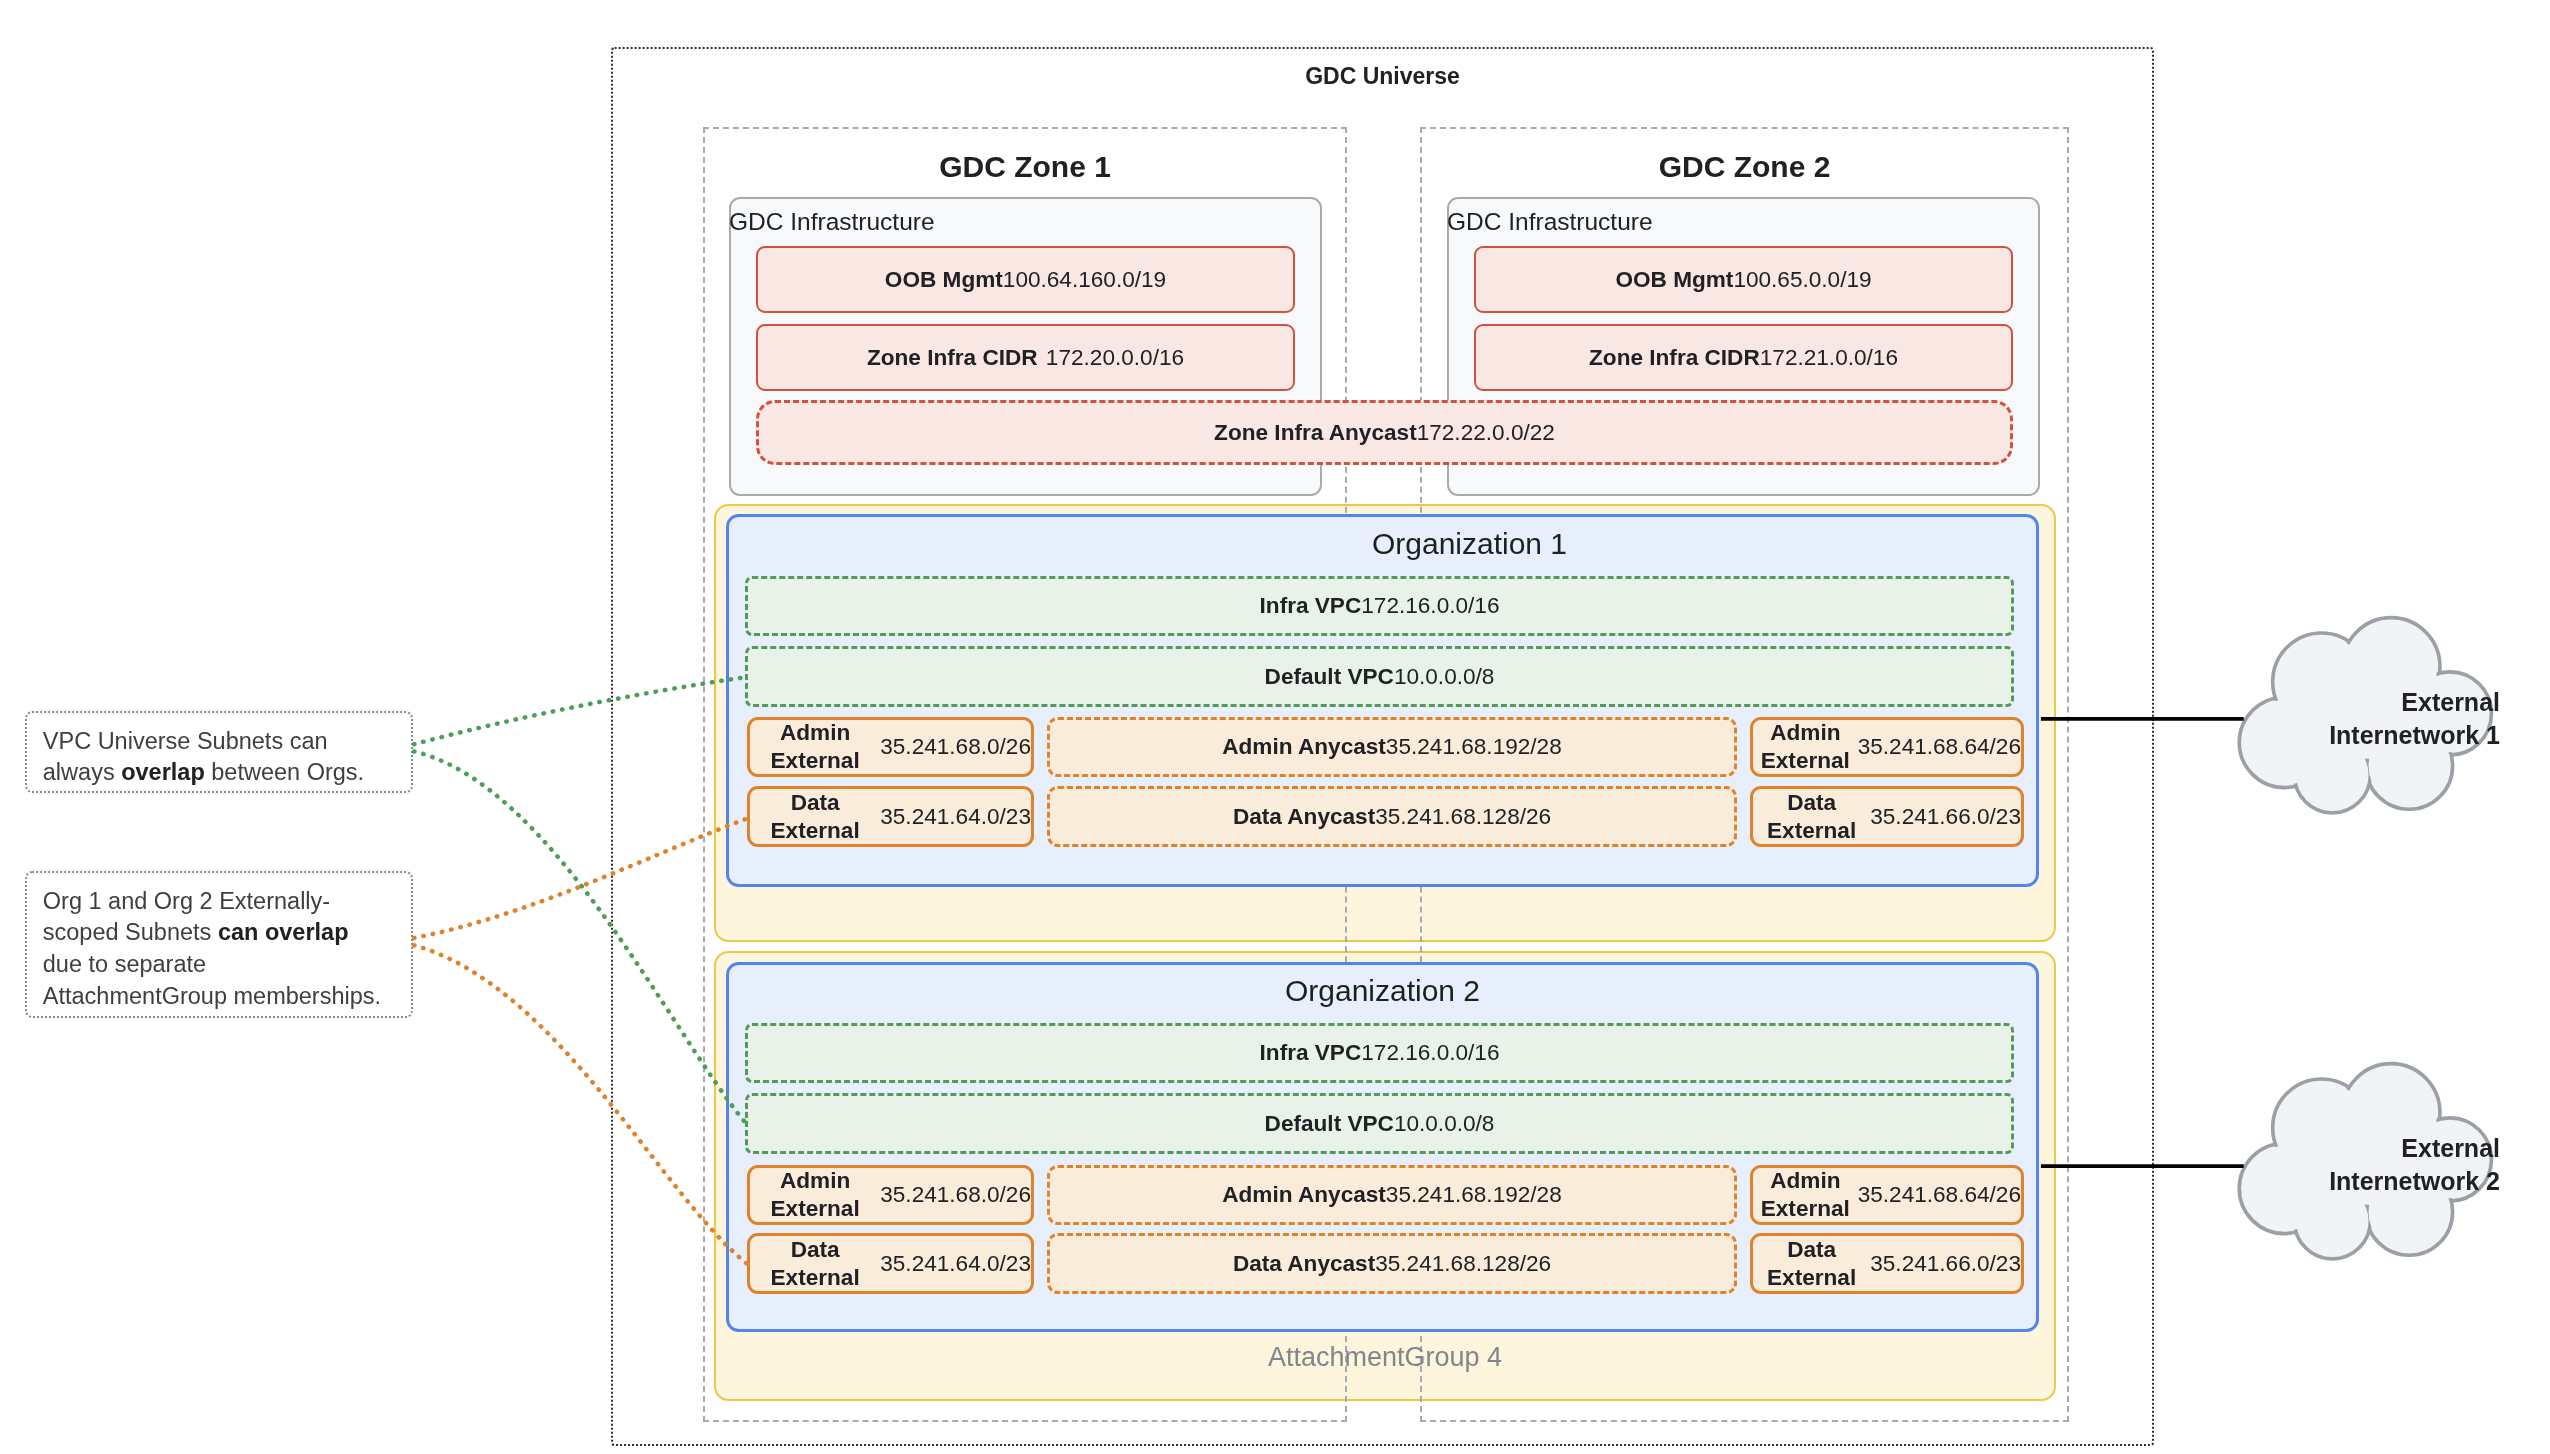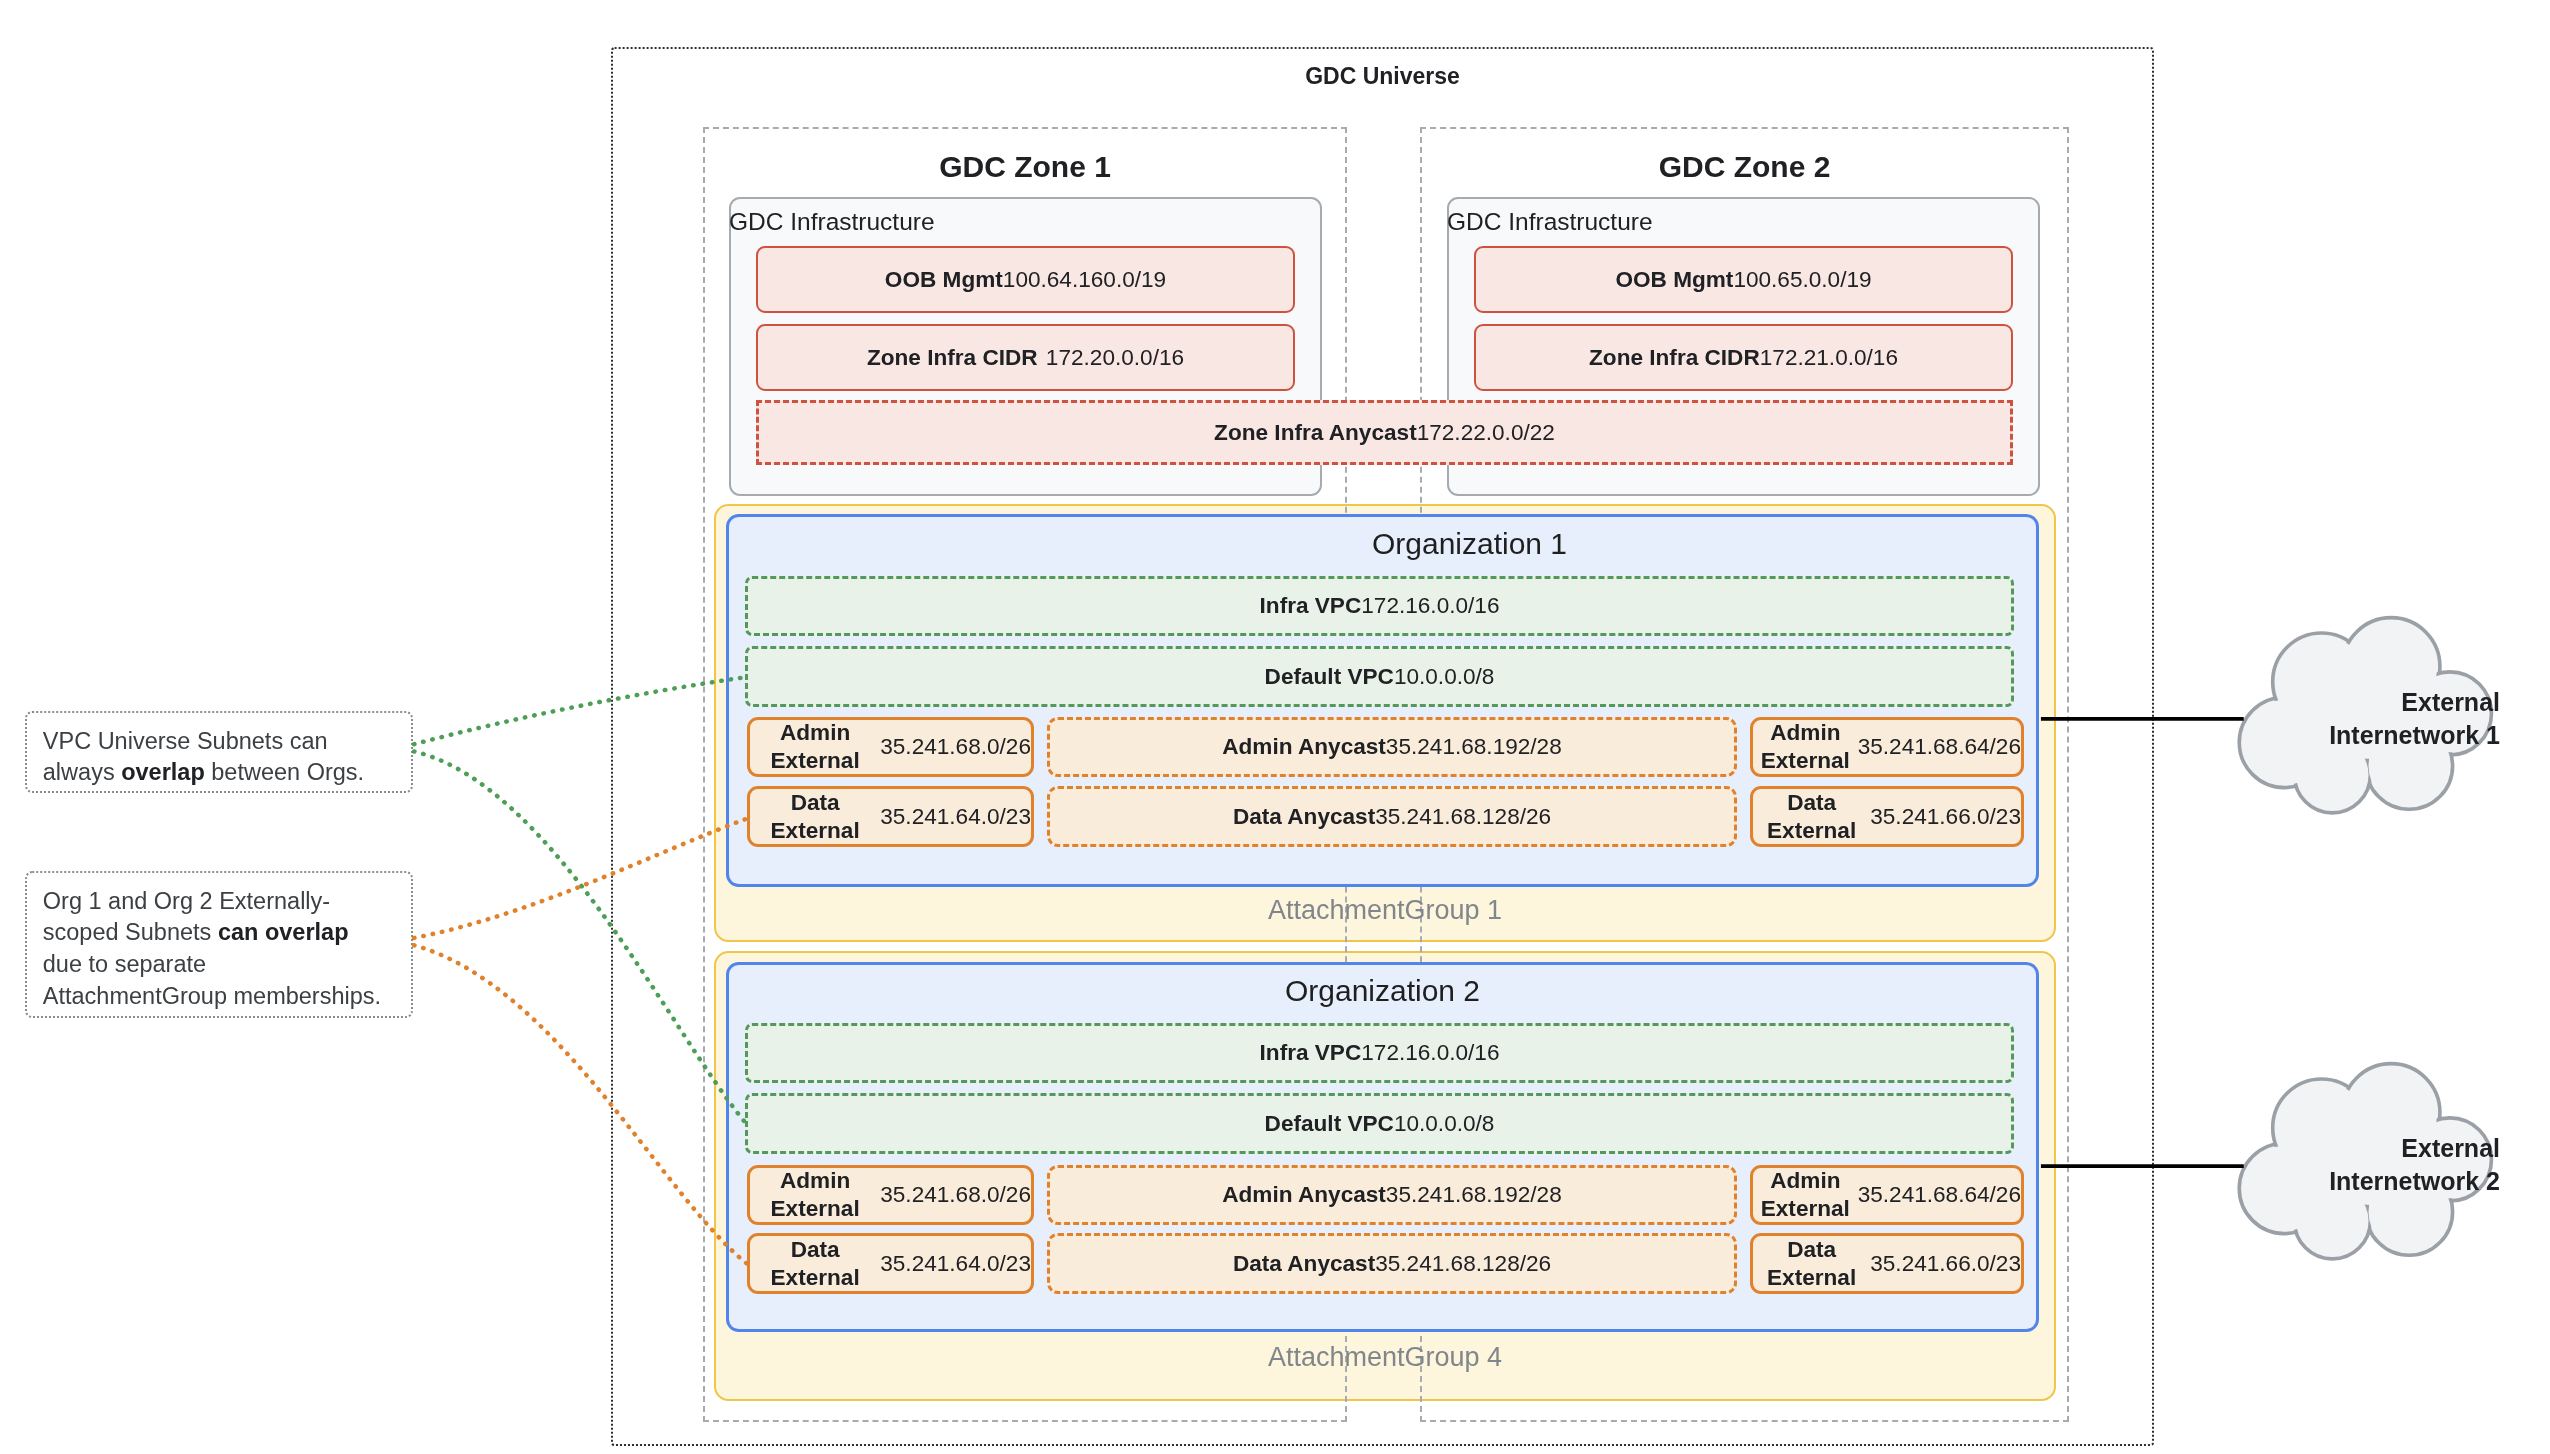--- a/index.html
+++ b/index.html
@@ -11,21 +11,21 @@
 
   .universe{border:2.7px dotted #2e2e2e;border-radius:3.6px;z-index:1;}
   .u-title{font-size:23px;font-weight:bold;text-align:center;z-index:5;}
   .zone{border:2.7px dashed #a6abb0;z-index:3;pointer-events:none;}
   .z-title{font-size:30px;font-weight:bold;text-align:center;z-index:5;}
 
   .infra{background:#f8f9fa;border:2.7px solid #a6abb0;border-radius:11px;z-index:4;}
   .infra-title{font-size:24.5px;font-weight:normal;text-align:left;z-index:5;}
 
   .red-box{background:#f9e7e4;border:2.7px solid #cf5240;border-radius:9px;z-index:4;}
-  .red-dashed{background:#f9e7e4;border:3.2px dashed #cf5240;border-radius:0;z-index:4;align-items:center;}
+  .red-dashed{background:#f9e7e4;border:3.2px dashed #cf5240;border-radius:19px;z-index:4;align-items:center;}
   .green-box{background:#e8f2e8;border:3.2px dashed #55985c;border-radius:7.2px;z-index:4;}
   .orange-solid{background:#faecda;border:3.2px solid #e0812c;border-radius:11px;z-index:4;}
   .orange-dashed{background:#faecda;border:3.2px dashed #e0812c;border-radius:11px;z-index:4;}
 
   .ag{background:#fdf6dc;border:2.7px solid #f0c64a;border-radius:14.5px;z-index:2;}
   .ag-label{font-size:27px;color:#80868b;text-align:center;z-index:5;}
   .org{background:#e7eefc;border:3.2px solid #5185ec;border-radius:12.7px;z-index:4;}
   .org-title{font-size:30px;color:#1f1f1f;text-align:center;z-index:5;}
 
   .lbl{font-size:22.6px;font-weight:bold;color:#202124;}
@@ -76,21 +76,20 @@
     <div class="lbl">Zone Infra CIDR</div>
     <div class="val">172.21.0.0/16</div>
   </div>
 
   <div class="abs red-dashed cc" style="left:756px;top:400px;width:1257px;height:65px;">
     <div class="lbl">Zone Infra Anycast</div>
     <div class="val">172.22.0.0/22</div>
   </div>
 
   <div class="abs ag" style="left:714px;top:504px;width:1342px;height:438px;"></div>
-  <div class="abs ag-label" style="left:714px;top:895px;width:1342px;">AttachmentGroup 1</div>
 
   <div class="abs org" style="left:726px;top:514px;width:1313px;height:373px;"></div>
   <div class="abs org-title" style="left:726px;top:527px;width:1487px;">Organization 1</div>
 
   <div class="abs green-box cc" style="left:745px;top:576px;width:1269px;height:60px;">
     <div class="lbl">Infra VPC</div>
     <div class="val">172.16.0.0/16</div>
   </div>
   <div class="abs green-box cc" style="left:745px;top:646px;width:1269px;height:61px;">
     <div class="lbl">Default VPC</div>

